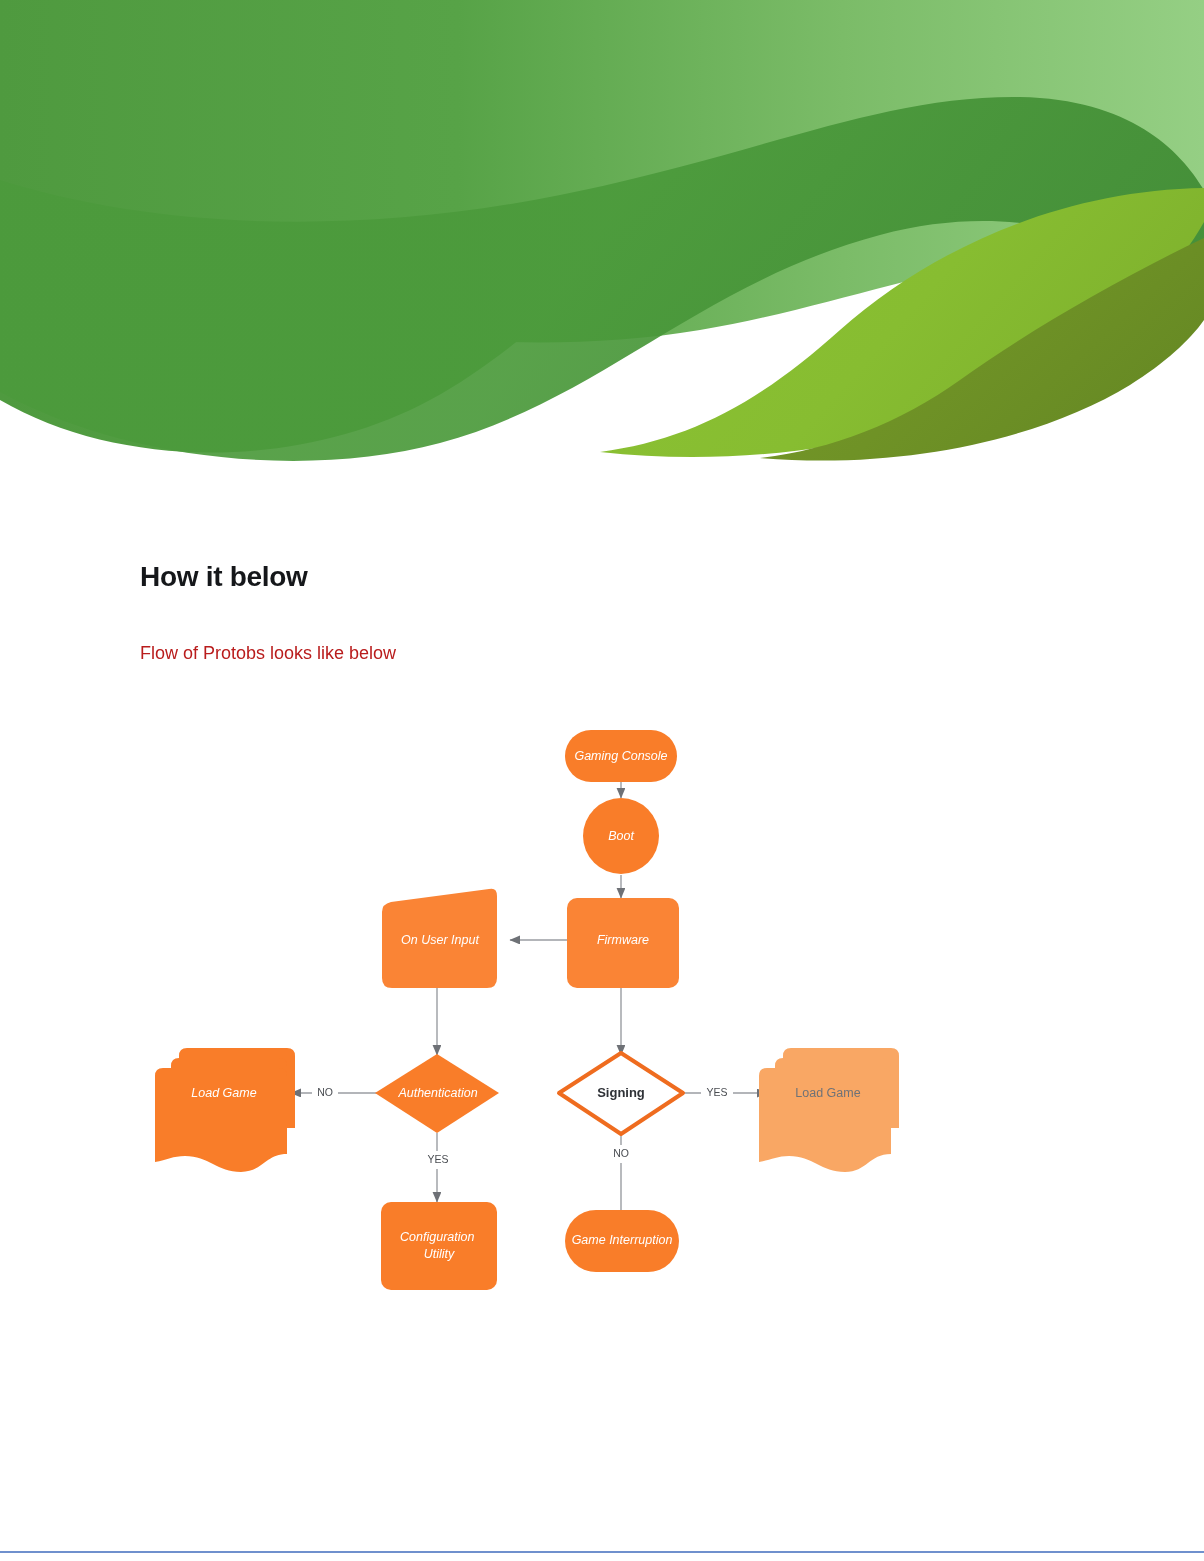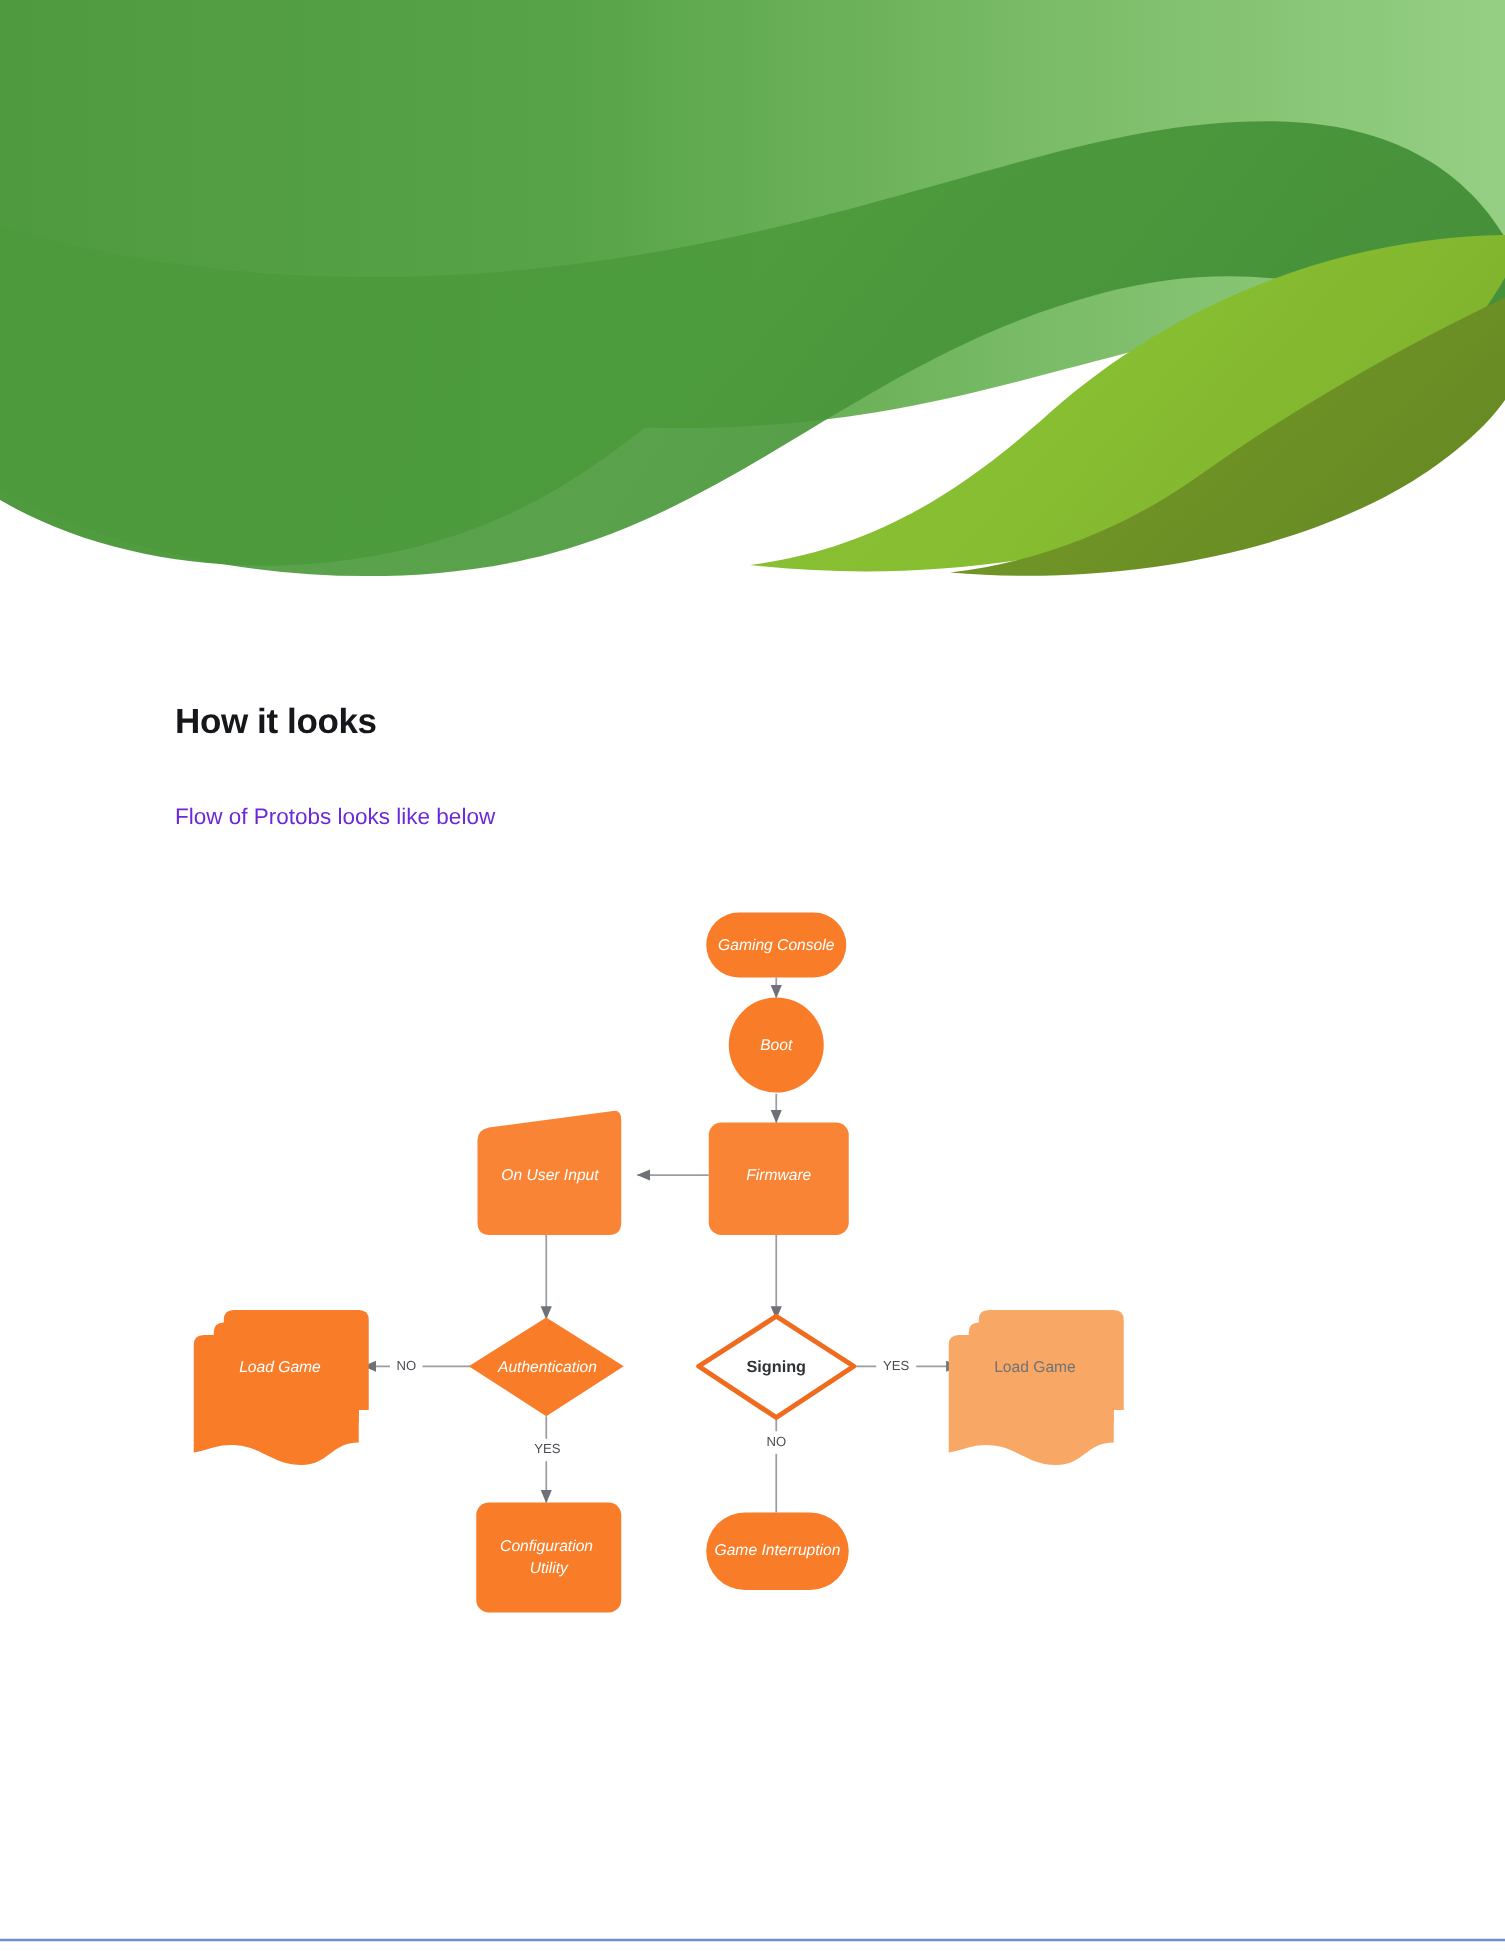--- a/index.html
+++ b/index.html
@@ -37,21 +37,21 @@
   #page-title {
     font-size: 28px;
     font-weight: bold;
     color: #15171a;
     letter-spacing: -0.3px;
     margin: 0 0 0 0;
     line-height: 1.2;
   }
   #page-subtitle {
     font-size: 18px;
-    color: #6d28d9;
+    color: #b91c1c;
     margin: 48px 0 11px 0;
     line-height: 1.3;
     font-weight: normal;
   }
 
   
   #flowchart {
     position: absolute;
     left: 150px;
     top: 690px;
@@ -153,21 +153,21 @@
       <path d="M1204,188 C1060,190 930,250 840,330 C760,402 690,440 600,452 C760,470 930,440 1050,370
                C1130,324 1180,265 1204,222 Z" fill="url(#gLime)"></path>
 
       <path d="M1204,238 C1120,278 1030,330 960,380 C900,423 830,450 760,458 C900,470 1040,440 1130,385
                C1165,363 1190,340 1204,320 Z" fill="url(#gOlive)"></path>
     </g>
   </svg>
 </div>
 
 <div id="content">
-  <h1 id="page-title">How it looks</h1>
+  <h1 id="page-title">How it below</h1>
   <p id="page-subtitle">Flow of Protobs looks like below</p>
 </div>
 
 <div id="flowchart">
   <svg width="760" height="615" viewBox="0 0 760 615" xmlns="http://www.w3.org/2000/svg">
     <defs>
       <marker id="arrowHead" markerWidth="9" markerHeight="9" refX="7.2" refY="3.2" orient="auto" markerUnits="strokeWidth">
         <path d="M0,0 L7.6,3.2 L0,6.4 z" fill="#6e7176"></path>
       </marker>
     </defs>

